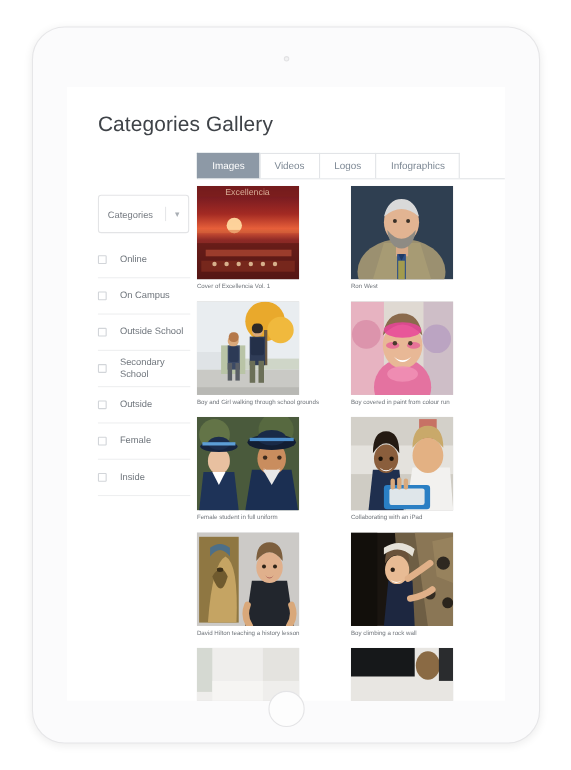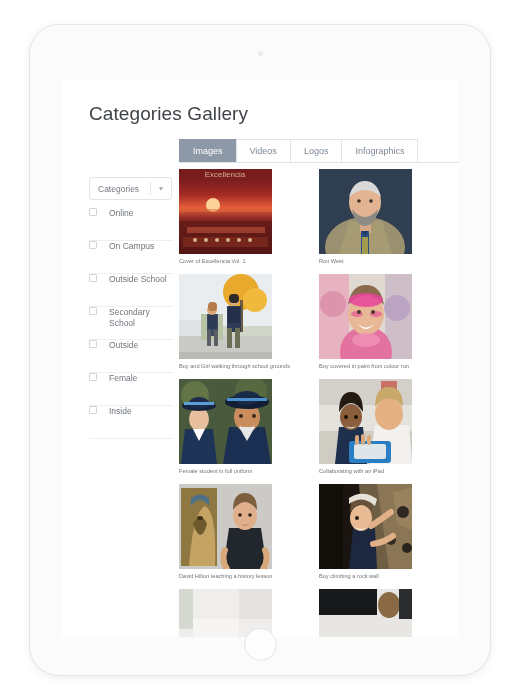--- a/index.html
+++ b/index.html
@@ -78,21 +78,21 @@
     width: 118px;
     padding-left: 28px;
     padding-top: 38px;
     flex: 0 0 auto;
   }
 
   #categories-dropdown {
     display: flex;
     align-items: center;
     width: 83px;
-    height: 23px;
+    height: 35px;
     border: 1px solid #e3e4e6;
     border-radius: 3px;
     background: #fff;
     font-size: 8.5px;
     color: #767b82;
     padding-left: 8px;
   }
   #categories-dropdown .dd-label { flex: 1; }
   #categories-dropdown .dd-divider {
     width: 1px;
@@ -104,21 +104,21 @@
     text-align: center;
     color: #a9aeb4;
     font-size: 8px;
     line-height: 1;
   }
 
   .filter-list { margin-top: 8px; width: 84px; }
 
   .filter-item {
     display: flex;
-    align-items: flex-start;
+    align-items: center;
     min-height: 33px;
     border-bottom: 1px solid #eeeff0;
     font-size: 8.5px;
     color: #6f757c;
   }
   .filter-checkbox {
     width: 8px;
     height: 8px;
     border: 1px solid #d2d5d9;
     border-radius: 1px;

